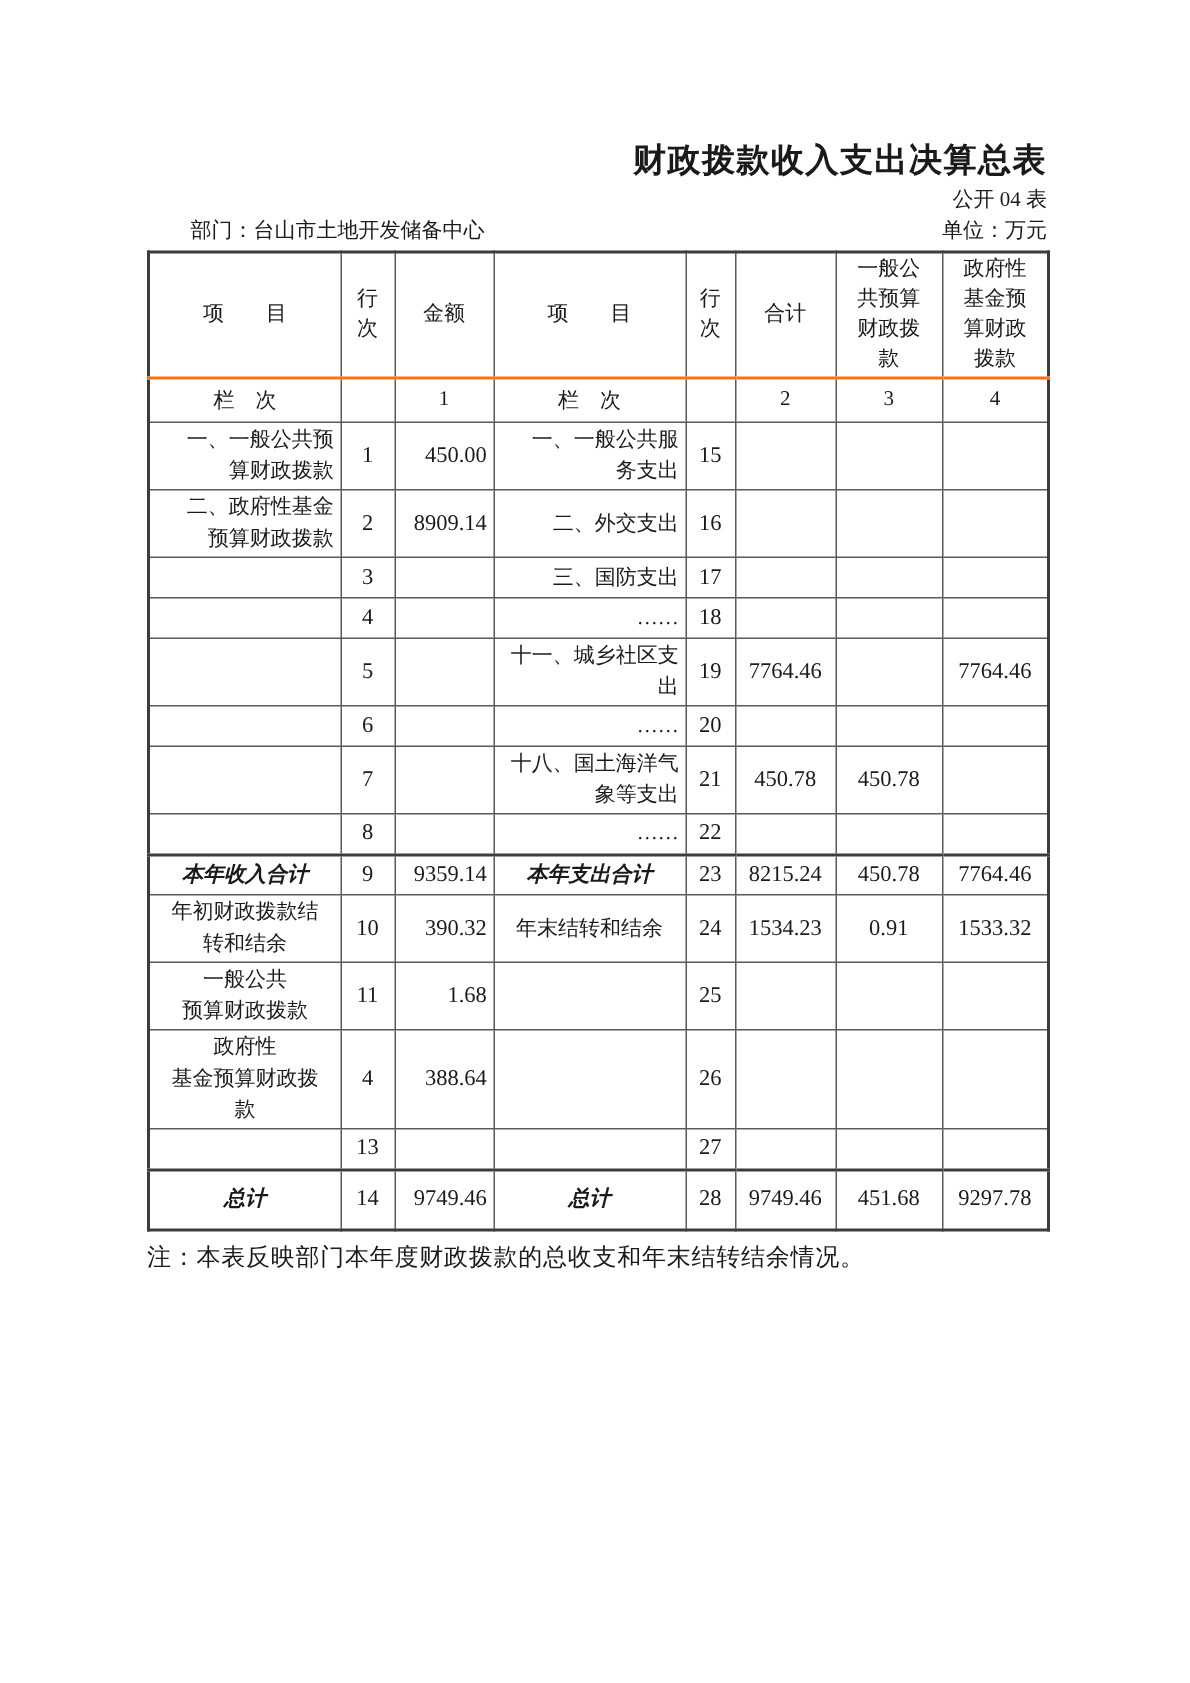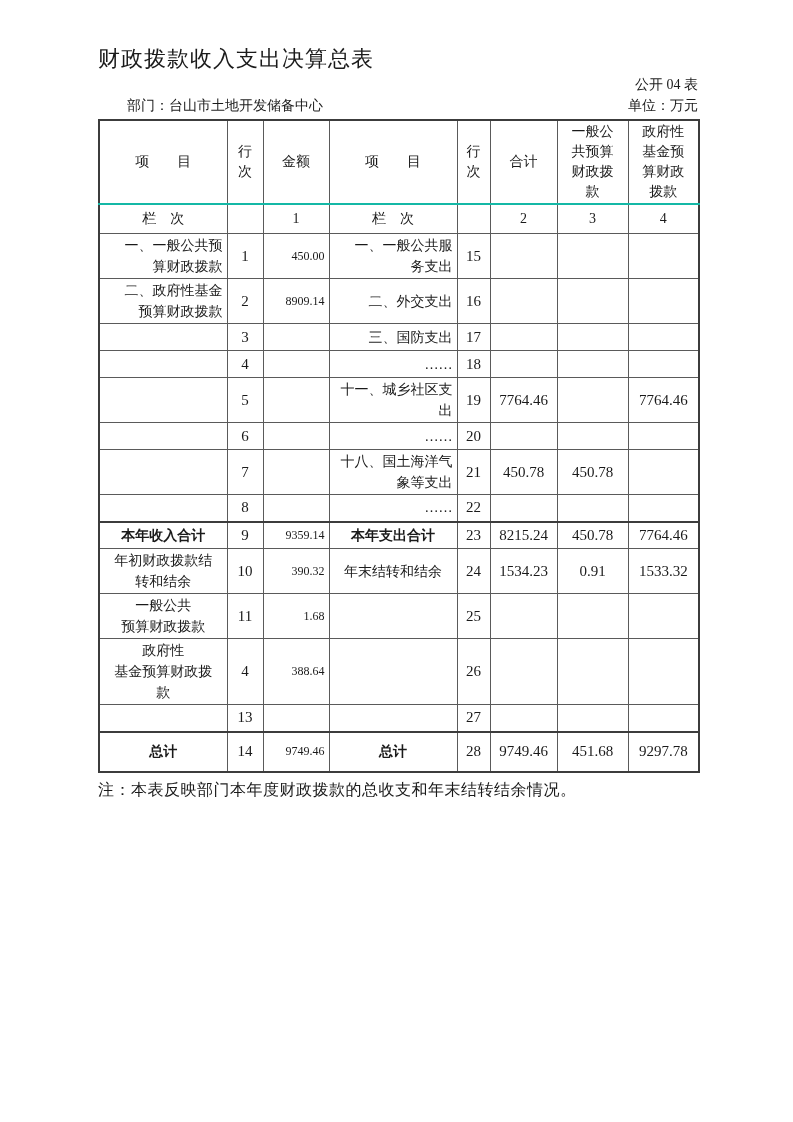--- a/index.html
+++ b/index.html
@@ -3,50 +3,50 @@
 <meta charset="utf-8">
 <style>
   html,body{margin:0;padding:0;}
   body{
     width:793px;height:1122px;background:#ffffff;color:#1a1a1a;
     font-family:"Liberation Serif","DejaVu Serif",serif;
     position:relative;overflow:hidden;
   }
   .doc{width:600px;margin-left:98px;}
   .title{
-    margin-top:44px;text-align:left;font-size:22px;font-weight:normal;
+    margin-top:92px;text-align:right;font-size:22px;font-weight:bold;
     letter-spacing:1px;
   }
   .code-line{margin-top:2px;text-align:right;font-size:14px;}
   .meta-line{
     margin-top:3px;display:flex;justify-content:space-between;
     font-size:14px;align-items:center;
   }
   .meta-line .dept{padding-left:29px;}
   table.fin{
     margin-top:4px;width:600px;table-layout:fixed;
     border-collapse:collapse;border:2px solid #3c3c3c;
     font-size:14px;
   }
   table.fin td{
     border:1px solid #5a5a5a;vertical-align:middle;
     padding:1px 4px;overflow:hidden;
   }
   tr.h-section td{height:26px;text-align:center;font-size:15px;}
   tr.h-cols td{height:79px;text-align:center;white-space:pre-line;line-height:20px;}
   tr.h-index td{height:26px;text-align:center;}
-  tr.h-index td{border-top:2px solid #14b8a6;}
+  tr.h-index td{border-top:2px solid #f97316;}
   tr.thick-top td{border-top:2px solid #3c3c3c;}
   td.c-item{white-space:pre-line;line-height:21px;}
   td.a-left{text-align:right;}
   td.a-center{text-align:center;}
   td.c-line{text-align:center;font-size:15px;padding:1px 1px;}
-  td.c-amount{text-align:right;padding-right:7px;font-size:12px;}
+  td.c-amount{text-align:right;padding-right:7px;font-size:15px;}
   td.c-val{text-align:center;font-size:15px;padding:1px 2px;}
-  td.bold{font-weight:bold;}
+  td.bold{font-weight:bold;font-style:italic;}
   .footnote{margin-top:7px;font-size:16px;letter-spacing:0.5px;}
 </style>
 </head>
 <body>
 
 <div class="doc">
 
   <div class="title">财政拨款收入支出决算总表</div>
 
   <div class="code-line">公开 04 表</div>

